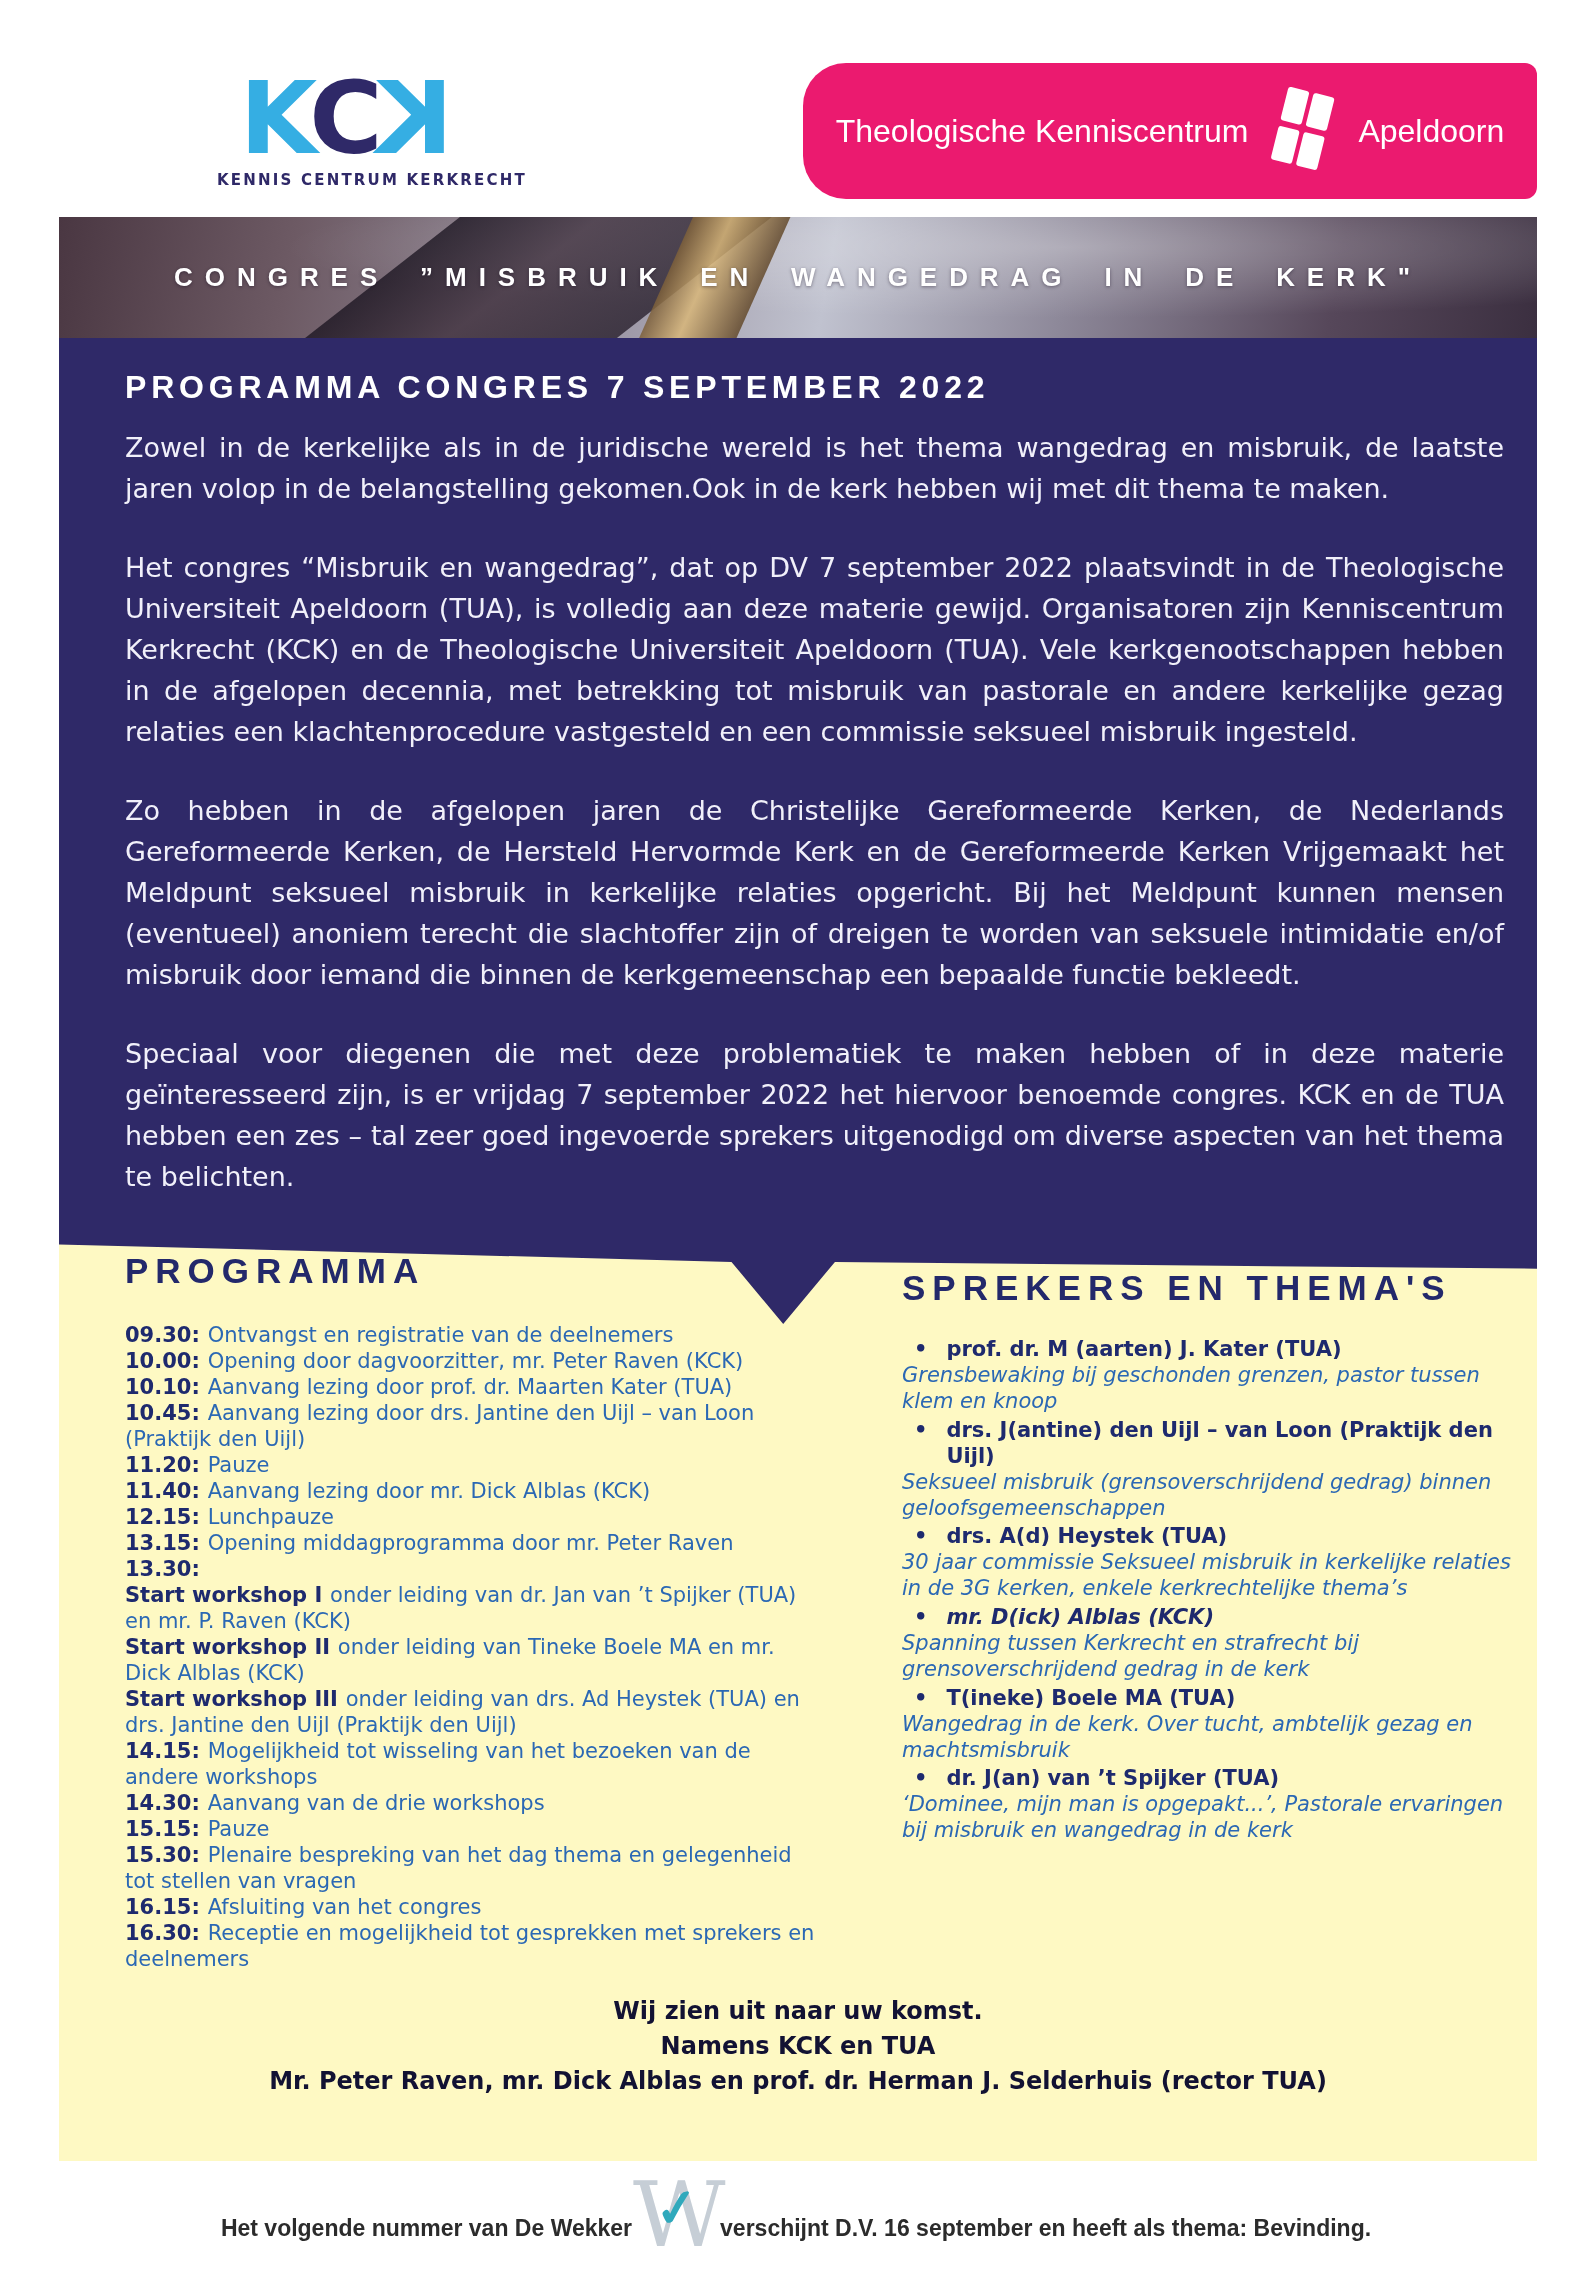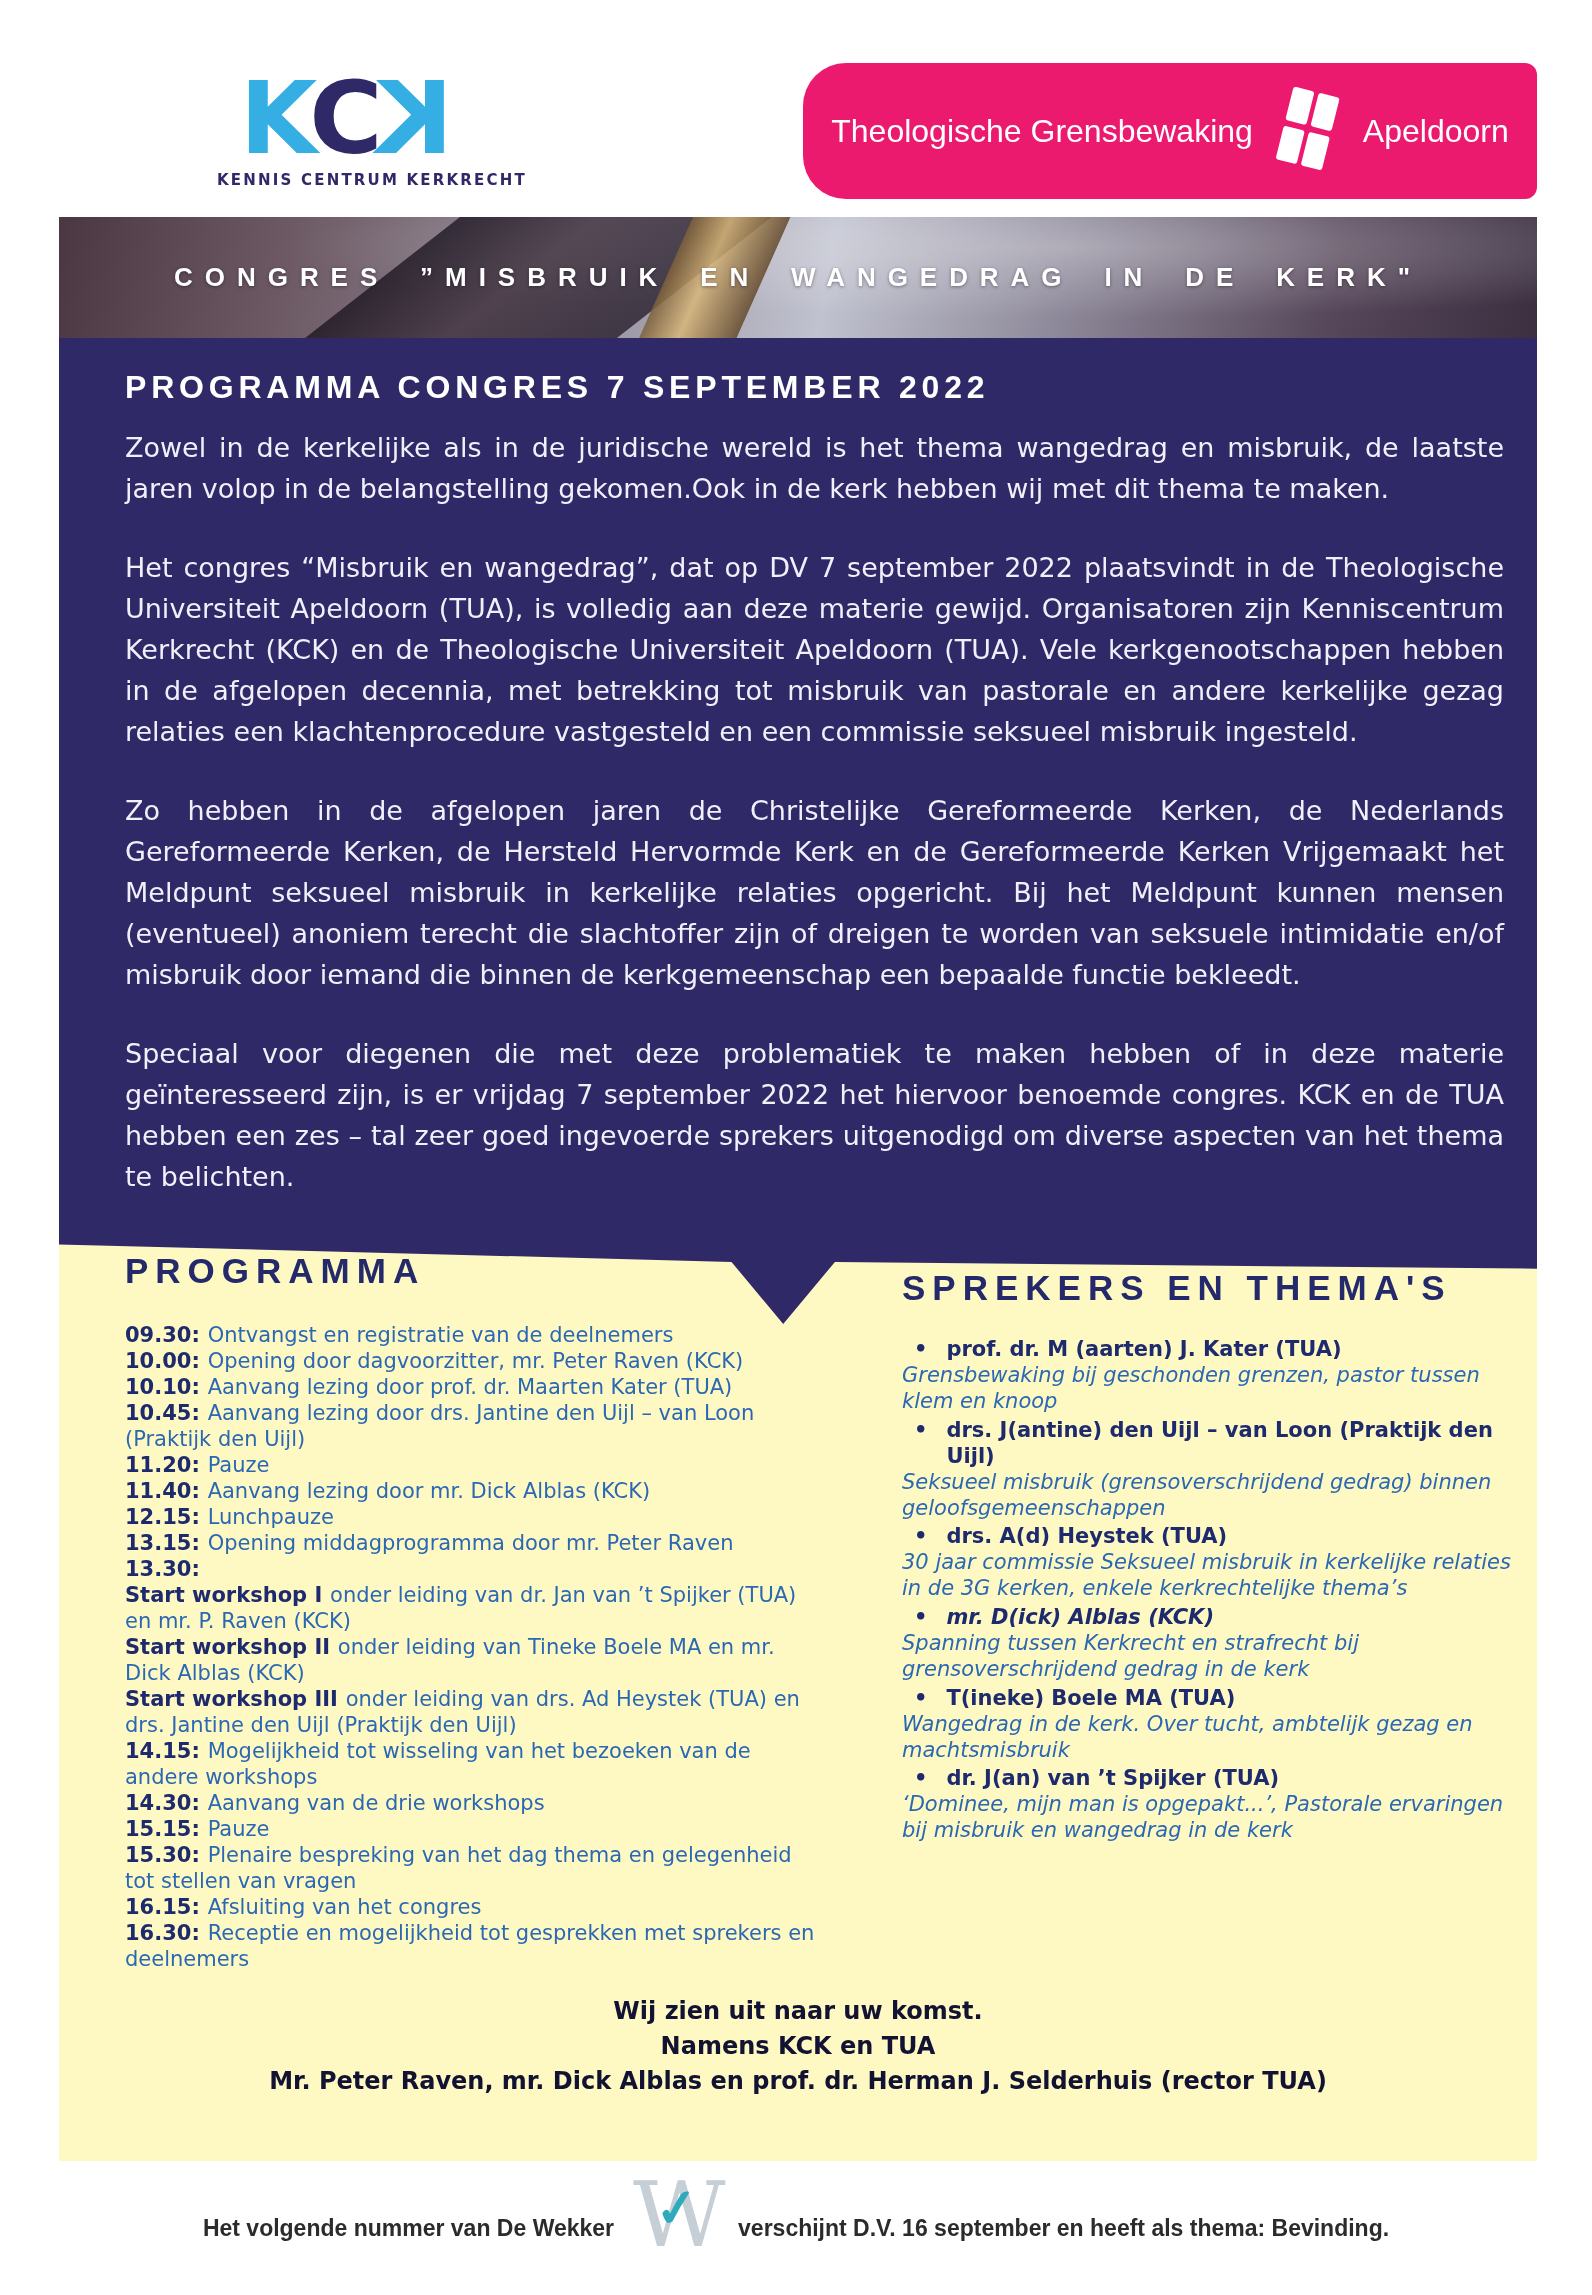--- a/index.html
+++ b/index.html
@@ -55,42 +55,42 @@
   .speaker{margin-bottom:2.6px;}
   .speaker-name{display:flex;gap:19px;padding-left:12px;font-size:21px;line-height:26px;
        font-weight:bold;color:#1E2A6E;}
   .speaker-name .bullet{font-weight:bold;}
   .italic-name strong,.italic-name{font-style:italic;}
   .speaker-theme{font-size:21px;line-height:26px;font-style:italic;color:#2B68B4;}
   .closing{margin-top:22.4px;text-align:center;font-weight:bold;color:#121233;font-size:24px;line-height:35px;}
   .closing p{margin:0;}
 
   
-  .footer{height:135px;background:#ffffff;display:flex;align-items:center;justify-content:center;gap:19px;
+  .footer{height:135px;background:#ffffff;display:flex;align-items:center;justify-content:center;gap:1px;
        font-family:"Liberation Sans",sans-serif;font-size:23px;font-weight:bold;color:#2b2b2b;}
   .wekker{position:relative;width:86px;height:112px;flex:0 0 auto;}
   .wekker .w{position:absolute;left:0;top:-10.4px;font-family:"DejaVu Serif",serif;font-size:90px;
        color:#c6ced6;font-weight:normal;}
   .wekker .check{position:absolute;left:22.4px;top:5.2px;font-size:52px;color:#2FA9BC;transform:rotate(-6deg);}
 </style>
 </head>
 <body>
 
 <div class="page">
 
   <header class="top">
     <div class="kck-logo">
       <div class="kck-letters">
         <span class="k">K</span><span class="c">C</span><span class="k flip">K</span>
       </div>
       <div class="kck-sub">KENNIS CENTRUM KERKRECHT</div>
     </div>
 
     <div class="tua-banner">
-      <span class="tua-text">Theologische Grensbewaking</span>
+      <span class="tua-text">Theologische Kenniscentrum</span>
       <span>
         <svg width="72" height="90" viewBox="0 0 100 124">
           <g transform="rotate(14 50 62)" fill="#ffffff">
             <rect x="16" y="8" width="30" height="48" rx="4"></rect>
             <rect x="52" y="8" width="30" height="48" rx="4"></rect>
             <rect x="16" y="64" width="30" height="48" rx="4"></rect>
             <rect x="52" y="64" width="30" height="48" rx="4"></rect>
           </g>
         </svg>
       </span>

